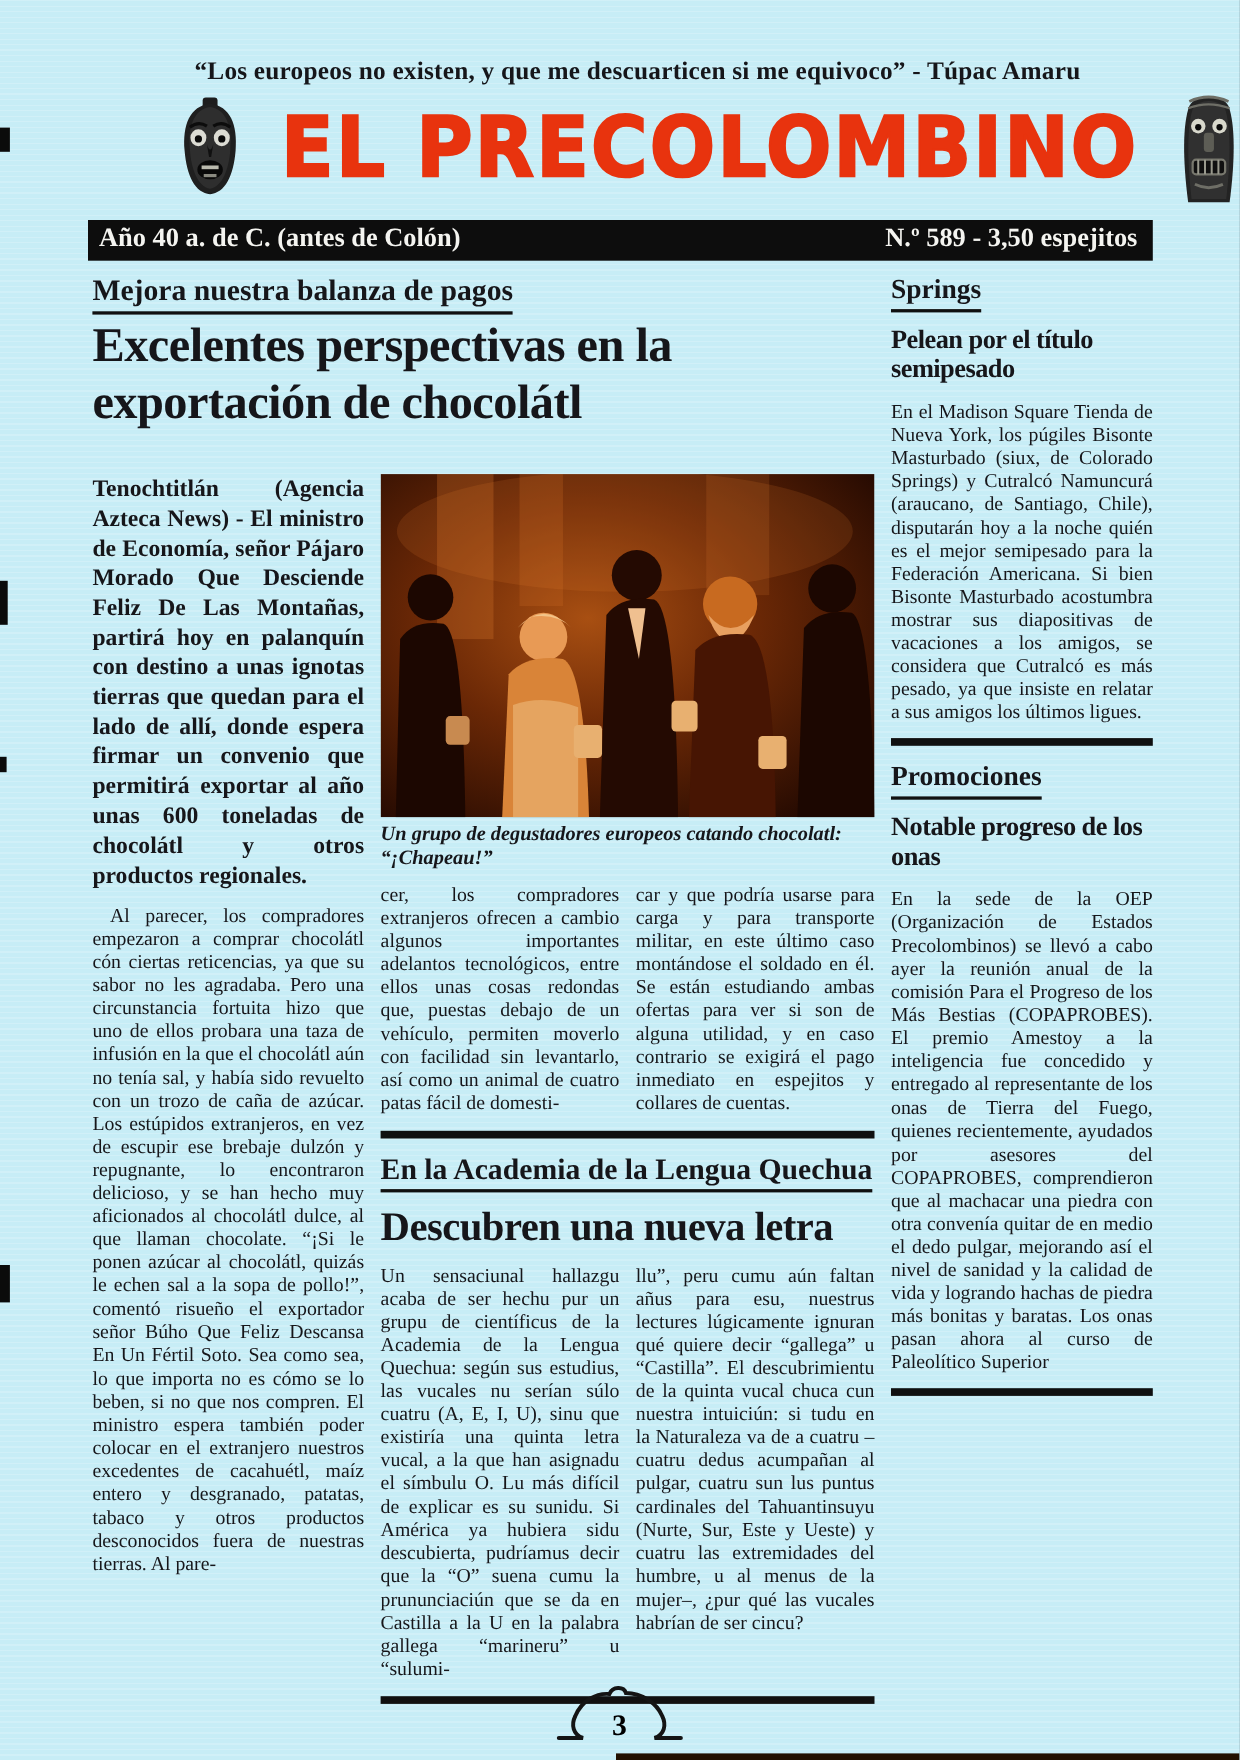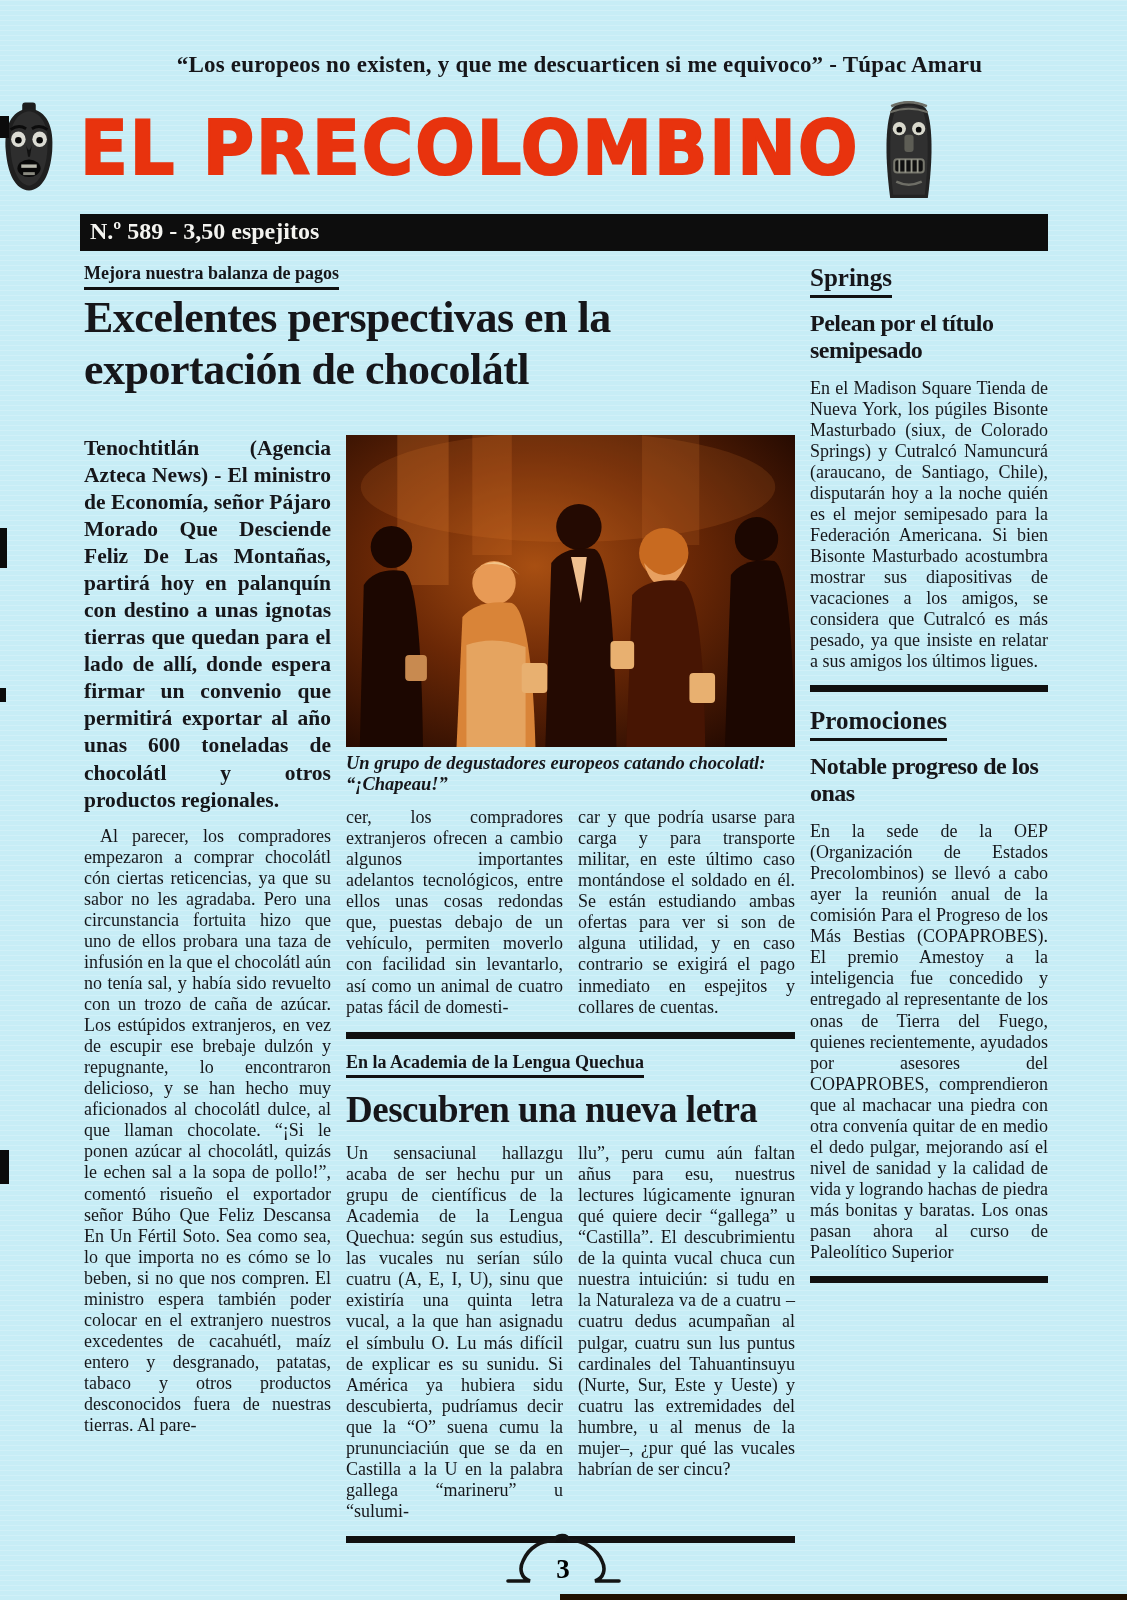--- a/index.html
+++ b/index.html
@@ -25,22 +25,22 @@
   .tagline{
     padding-top:52px;
     text-align:center;
     font-weight:bold;
     font-size:23px;
     letter-spacing:.2px;
     padding-left:32px;
   }
 
   .masthead{
-    margin-top:18px;
-    display:flex; align-items:center; justify-content:flex-start; gap:22px;
+    margin-top:4px;
+    display:flex; align-items:center; justify-content:flex-end; gap:36px;
     height:104px;
   }
   .masthead-title{
     font-family:"DejaVu Sans", sans-serif;
     font-weight:800;
     font-size:70px;
     line-height:1;
     color:#e8330e;
     -webkit-text-stroke:2px #e8330e;
     letter-spacing:2px;
@@ -64,21 +64,21 @@
     gap:15px;
     margin-top:13px;
     padding:0 79px 0 84px;
   }
   .main-zone{ width:711px; flex:none; }
   .sidebar{ flex:1; min-width:0; }
 
   .kicker{
     display:inline-block;
     font-weight:bold;
-    font-size:18px;
+    font-size:27px;
     border-bottom:3px solid #111;
     padding-bottom:3px;
     line-height:1.1;
   }
   .choc-headline{
     font-weight:bold;
     font-size:44px;
     line-height:1.18;
     max-width:690px;
     margin-top:2px;
@@ -197,20 +197,21 @@
         <circle cx="37" cy="33" r="2.8" fill="#0a0a0a"></circle>
         <rect x="23" y="38" width="9" height="17" rx="3" fill="#5d5d55"></rect>
         <rect x="13" y="62" width="29" height="13" rx="3" fill="#101010" stroke="#77776d" stroke-width="2"></rect>
         <path d="M18,62 V75 M24,62 V75 M30,62 V75 M36,62 V75" stroke="#99998d" stroke-width="1.8"></path>
         <path d="M15,84 Q27,90 40,84" stroke="#6e6e66" stroke-width="2.5" fill="none"></path>
       </svg>
     </span>
   </header>
 
   <div class="infobar">
+    <span>Año 40 a. de C. (antes de Colón)</span>
     <span>N.º 589 - 3,50 espejitos</span>
   </div>
 
   <div class="content">
 
     <div class="main-zone">
       <div>
         <div class="kicker">Mejora nuestra balanza de pagos</div>
         <h2 class="choc-headline">Excelentes perspectivas en la exportación de chocolátl</h2>
       </div>

